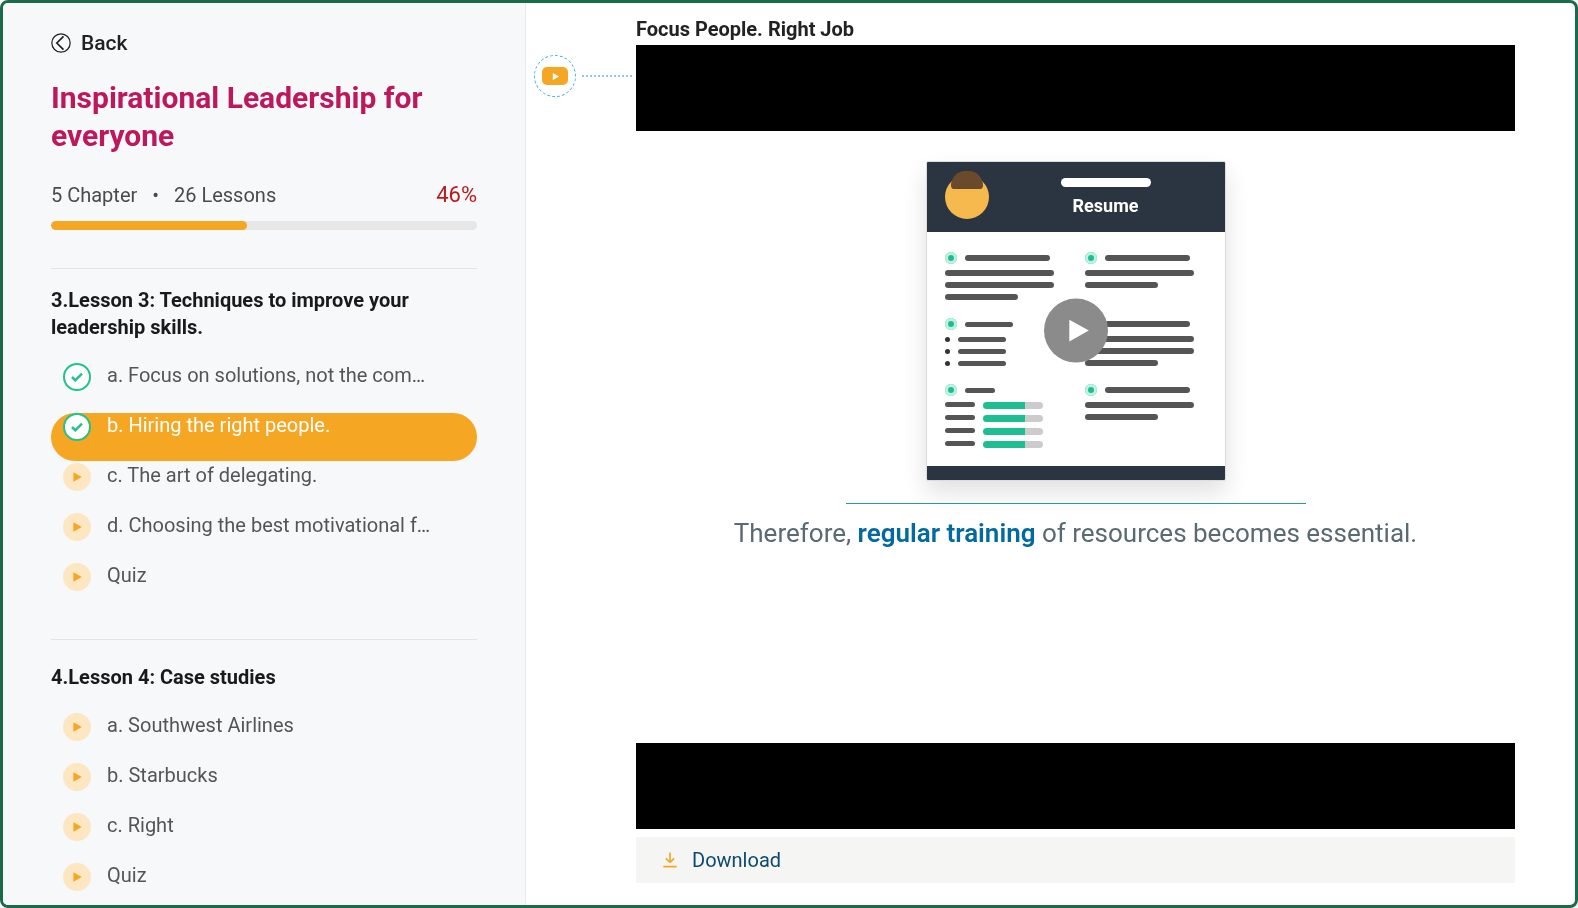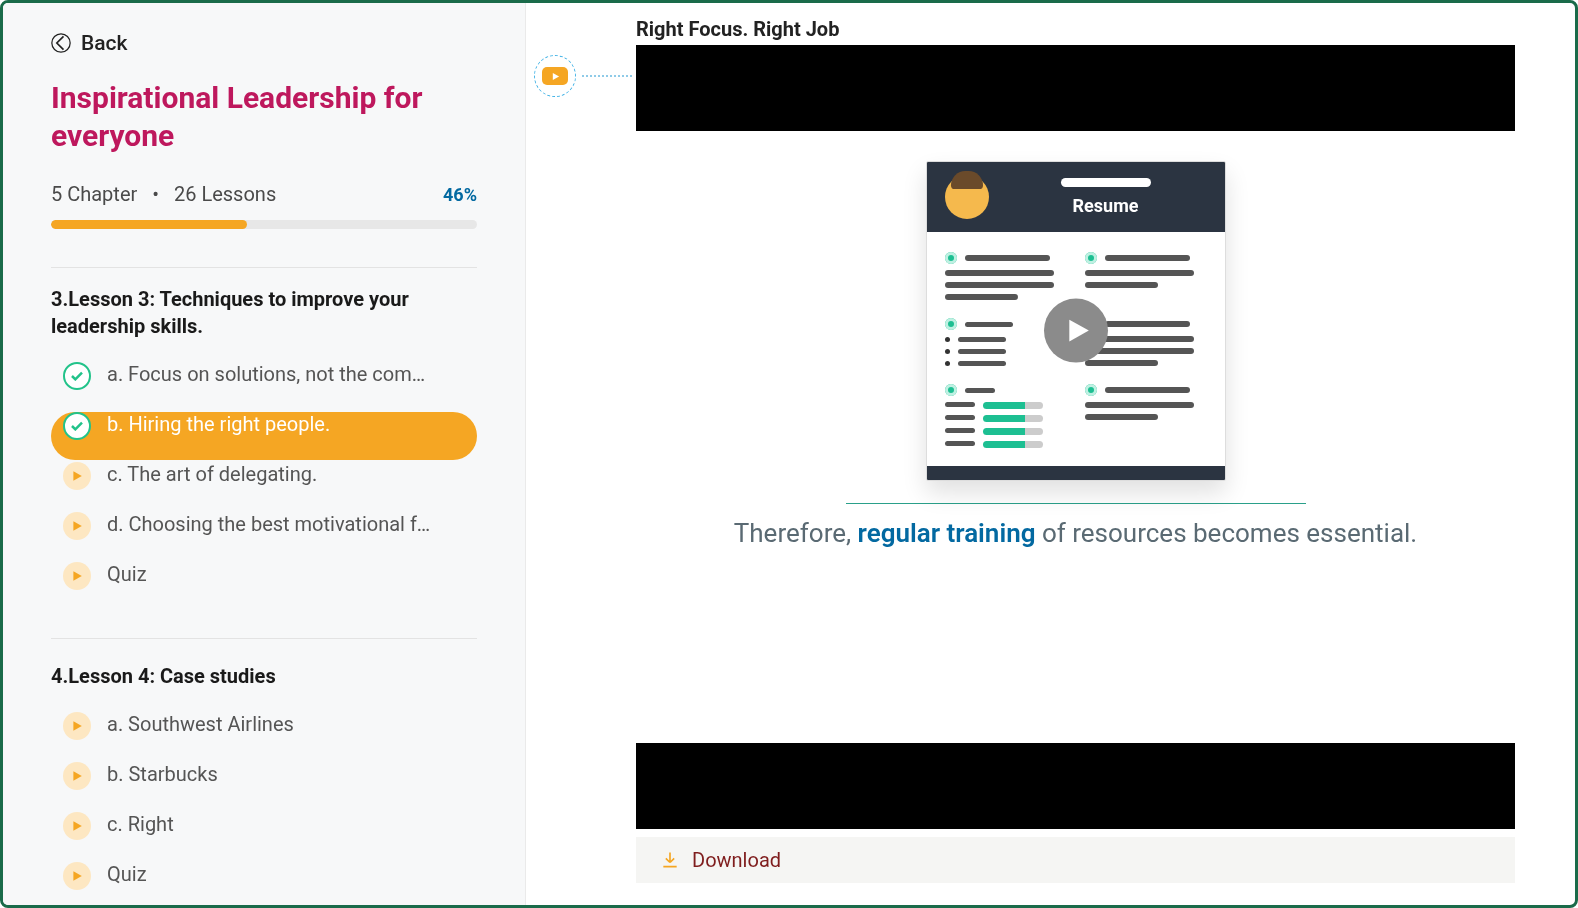--- a/index.html
+++ b/index.html
@@ -49,23 +49,23 @@
     display: flex;
     justify-content: space-between;
     align-items: center;
     margin-top: 28px;
     font-size: 20px;
     color: #555;
   }
   .meta-left { color:#4a4a4a; }
   .dot { margin: 0 10px; }
   .progress-pct {
-    color: #0369a1;
-    font-weight: 700;
-    font-size: 18px;
+    color: #b91c1c;
+    font-weight: 400;
+    font-size: 22px;
   }
   .progress-track {
     margin-top: 14px;
     height: 9px;
     background: #e7e7e7;
     border-radius: 6px;
     overflow: hidden;
   }
   .progress-fill {
     height: 100%;
@@ -288,21 +288,21 @@
 
   .download-bar{
     margin-left:50px;
     margin-top:8px;
     background:#f5f5f3;
     height:46px;
     padding:0 24px;
     display:inline-flex;
     align-items:center;
     gap:12px;
-    color:#7f1d1d;
+    color:#0c4a6e;
     font-size:20px;
     cursor:pointer;
   }
   .download-bar svg{stroke:#f5a623;fill:none;stroke-width:2;width:20px;height:20px;}
 </style>
 </head>
 <body>
 
 <div class="app">
 
@@ -404,21 +404,21 @@
             <svg viewBox="0 0 10 10">
               <polygon points="2,1 9,5 2,9"></polygon>
             </svg>
           </span>
           <span class="lesson-label">Quiz</span>
         </div>
       </div>
   </aside>
 
   <main class="main">
-    <div class="content-title">Right Focus. Right Job</div>
+    <div class="content-title">Focus People. Right Job</div>
 
     <div class="marker">
       <div class="marker-badge">
         <div class="yt">
             <svg viewBox="0 0 10 10">
               <polygon points="2,1 9,5 2,9"></polygon>
             </svg>
           </div>
       </div>
       <div class="marker-line"></div>

